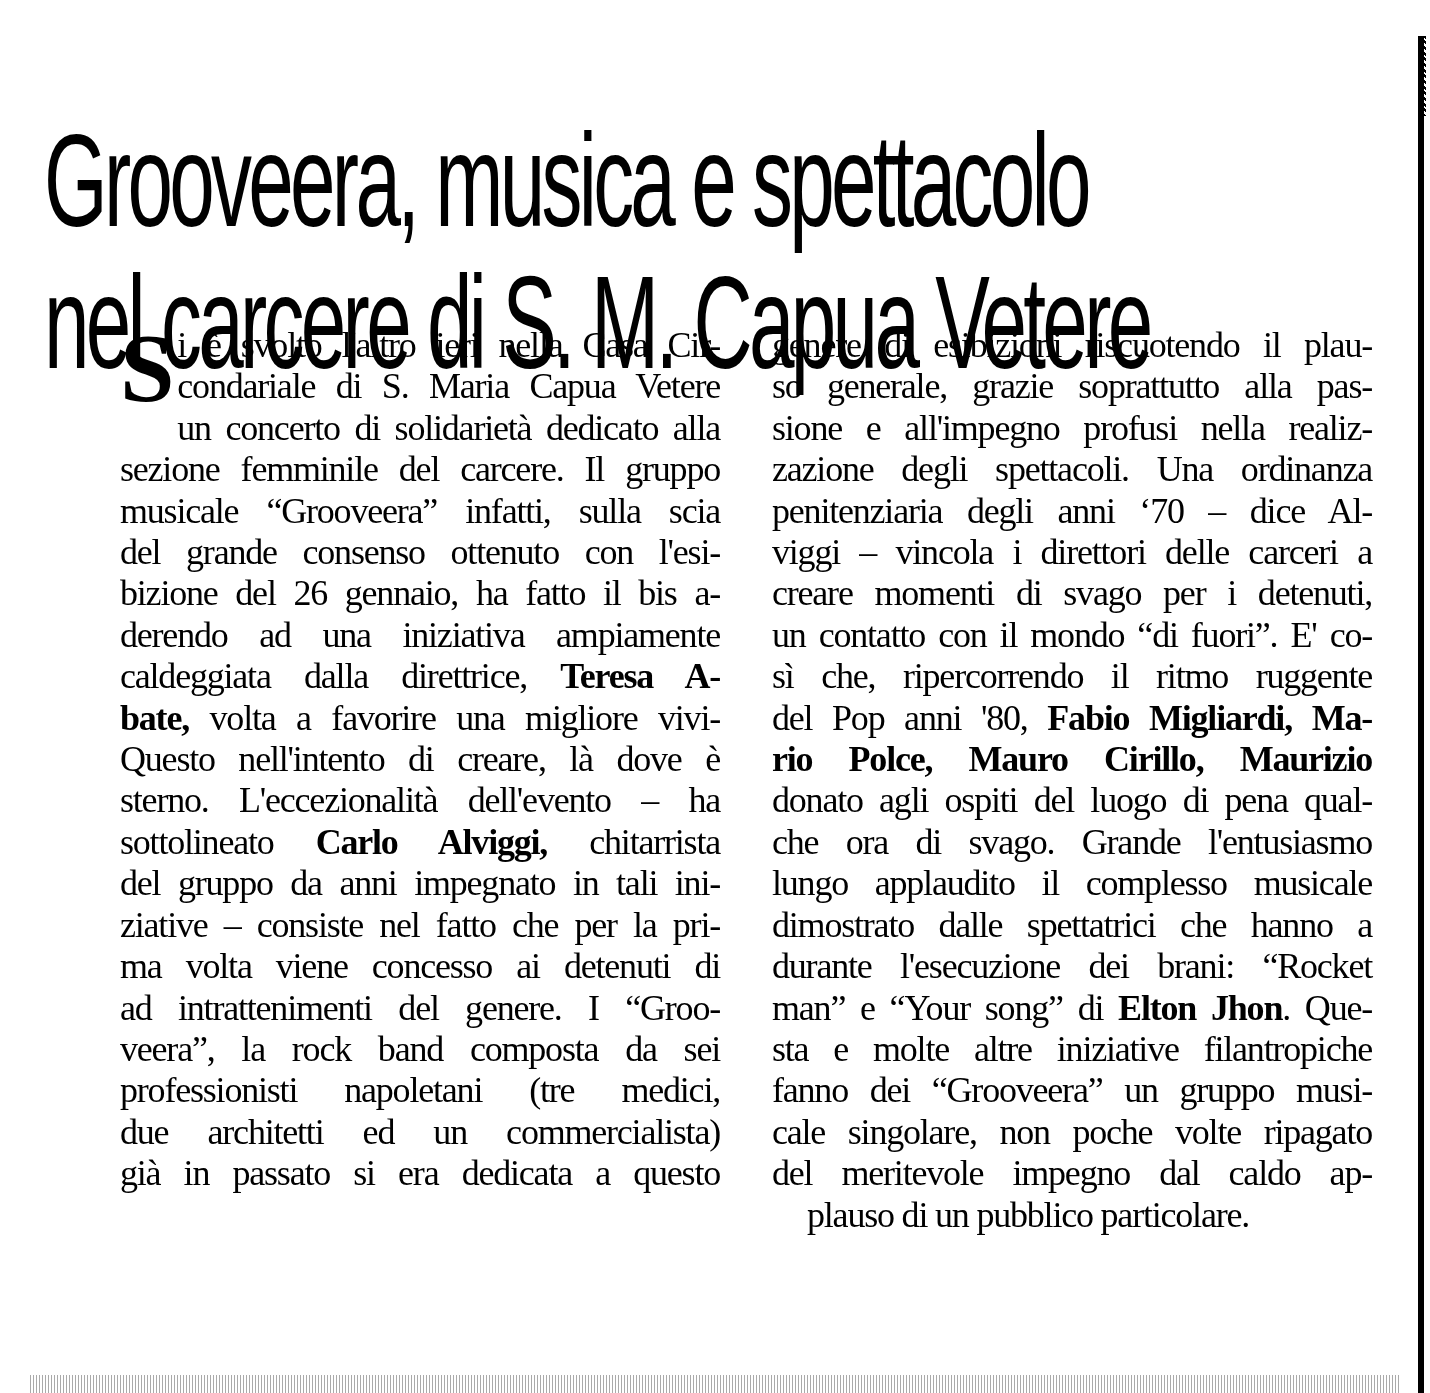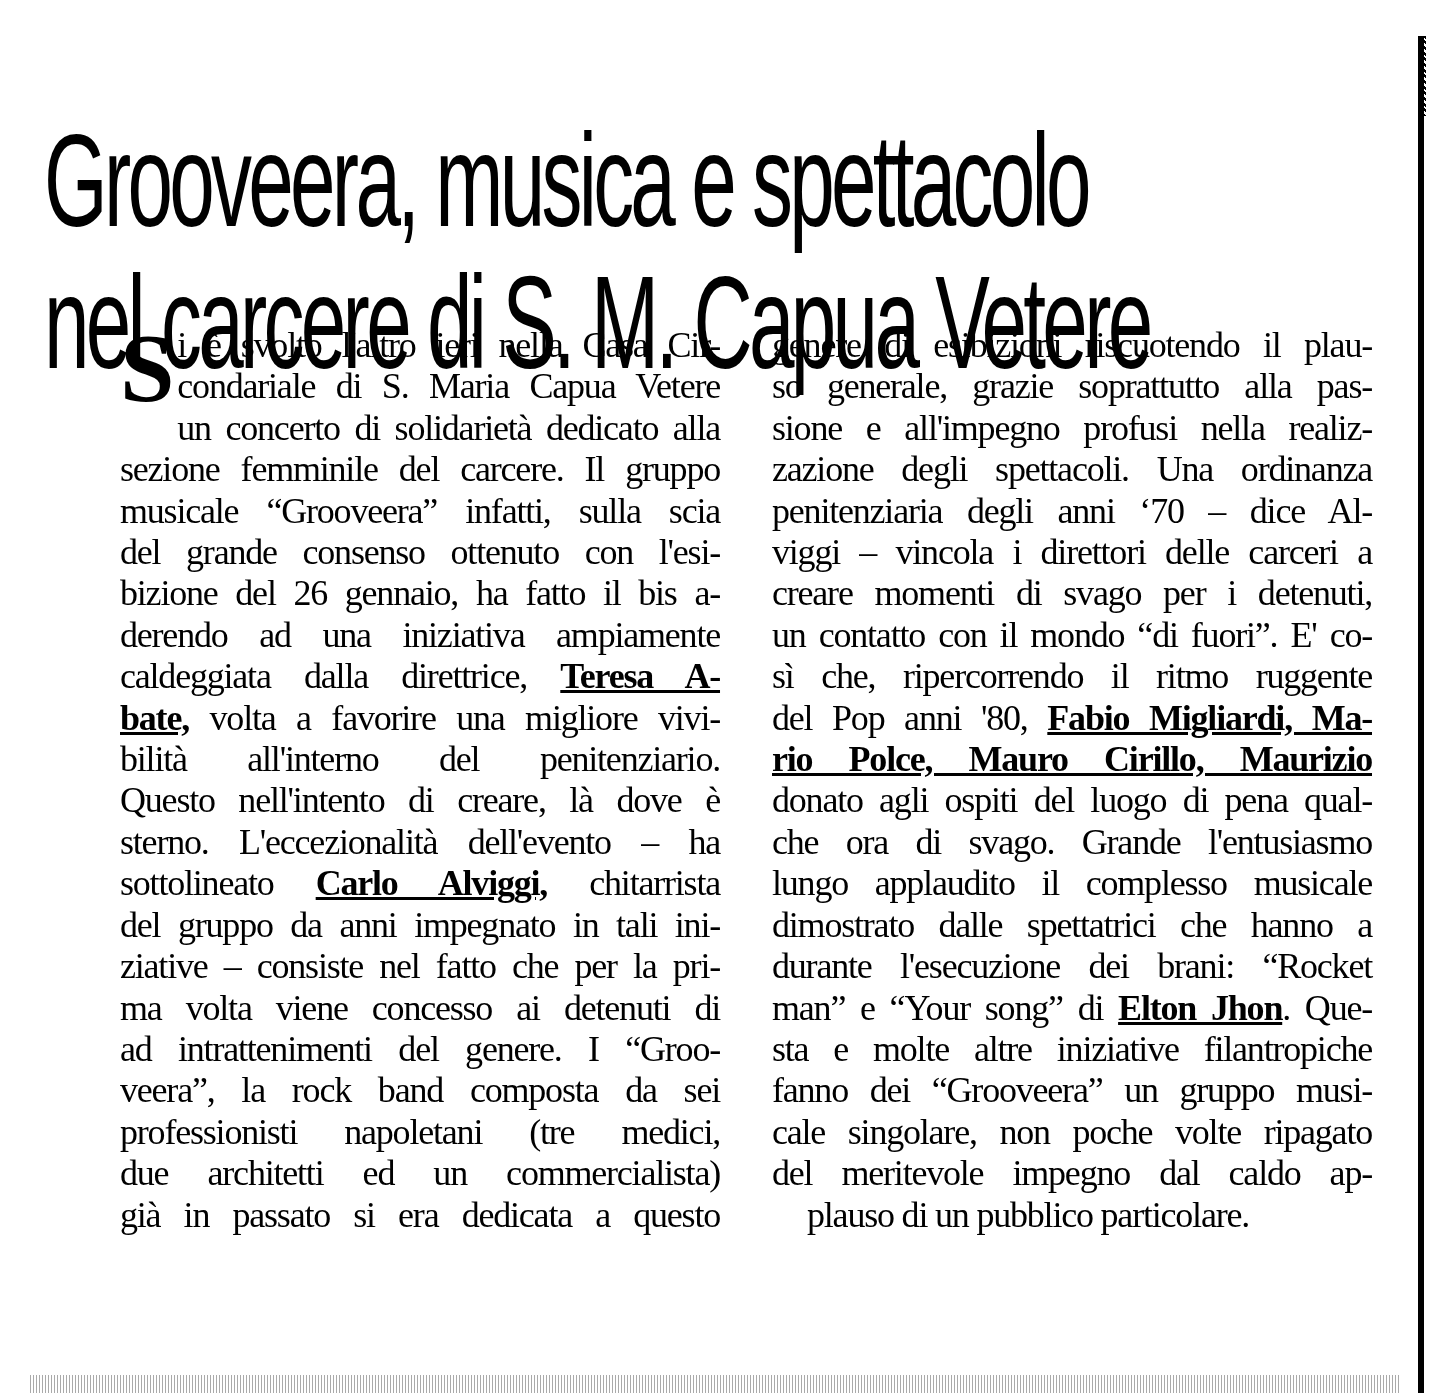--- a/index.html
+++ b/index.html
@@ -15,21 +15,21 @@
   .col {
     position: absolute; top: 325px; width: 600px;
     font-family: "Liberation Serif", serif;
     font-size: 36px; line-height: 41.4px; letter-spacing: -1.2px;
     text-align: justify;
   }
   .col .ln { display: block; white-space: nowrap; text-align-last: justify; overflow: visible; }
   .col .ln.last { text-align-last: left; margin-left: 35px; }
   .col-left { left: 120px; }
   .col-right { left: 772px; }
-  b { font-weight: bold; text-decoration: underline; }
+  b { font-weight: bold; }
   .dropcap {
     float: left; font-family: "Liberation Serif", serif; font-weight: bold;
     font-size: 98px; line-height: 78px; margin: 4px 4px 0 0; height: 80px;
   }
   .edge-bar {
     position: absolute; left: 1418px; top: 36px; width: 6px; height: 1357px; background: #000;
   }
   .edge-hatch {
     position: absolute; left: 1418px; top: 36px; width: 8px; height: 80px;
     background: repeating-linear-gradient(45deg, #000 0 2px, #fff 2px 4px);
@@ -54,21 +54,20 @@
       <span class="ln"><span>i è svolto l'altro ieri nella Casa Cir-</span></span>
       <span class="ln"><span>condariale di S. Maria Capua Vetere</span></span>
       <span class="ln"><span>un concerto di solidarietà dedicato alla</span></span>
       <span class="ln"><span>sezione femminile del carcere. Il gruppo</span></span>
       <span class="ln"><span>musicale “Grooveera” infatti,  sulla scia</span></span>
       <span class="ln"><span>del grande consenso ottenuto con  l'esi-</span></span>
       <span class="ln"><span>bizione del 26 gennaio, ha fatto il bis a-</span></span>
       <span class="ln"><span>derendo ad una iniziativa  ampiamente</span></span>
       <span class="ln"><span>caldeggiata dalla direttrice, </span><b>Teresa A-</b></span>
       <span class="ln"><b>bate,</b><span> volta a favorire una migliore vivi-</span></span>
-      <span class="ln"><span>bilità  all'interno  del  penitenziario.</span></span>
       <span class="ln"><span>Questo nell'intento di creare, là dove è</span></span>
       <span class="ln"><span>sterno. L'eccezionalità dell'evento – ha</span></span>
       <span class="ln"><span>sottolineato </span><b>Carlo Alviggi,</b><span> chitarrista</span></span>
       <span class="ln"><span>del gruppo da anni impegnato in tali ini-</span></span>
       <span class="ln"><span>ziative – consiste nel fatto che per la pri-</span></span>
       <span class="ln"><span>ma volta viene concesso ai detenuti di</span></span>
       <span class="ln"><span>ad intrattenimenti del genere. I “Groo-</span></span>
       <span class="ln"><span>veera”, la rock band composta da sei</span></span>
       <span class="ln"><span>professionisti napoletani (tre medici,</span></span>
       <span class="ln"><span>due architetti ed un commercialista)</span></span>

